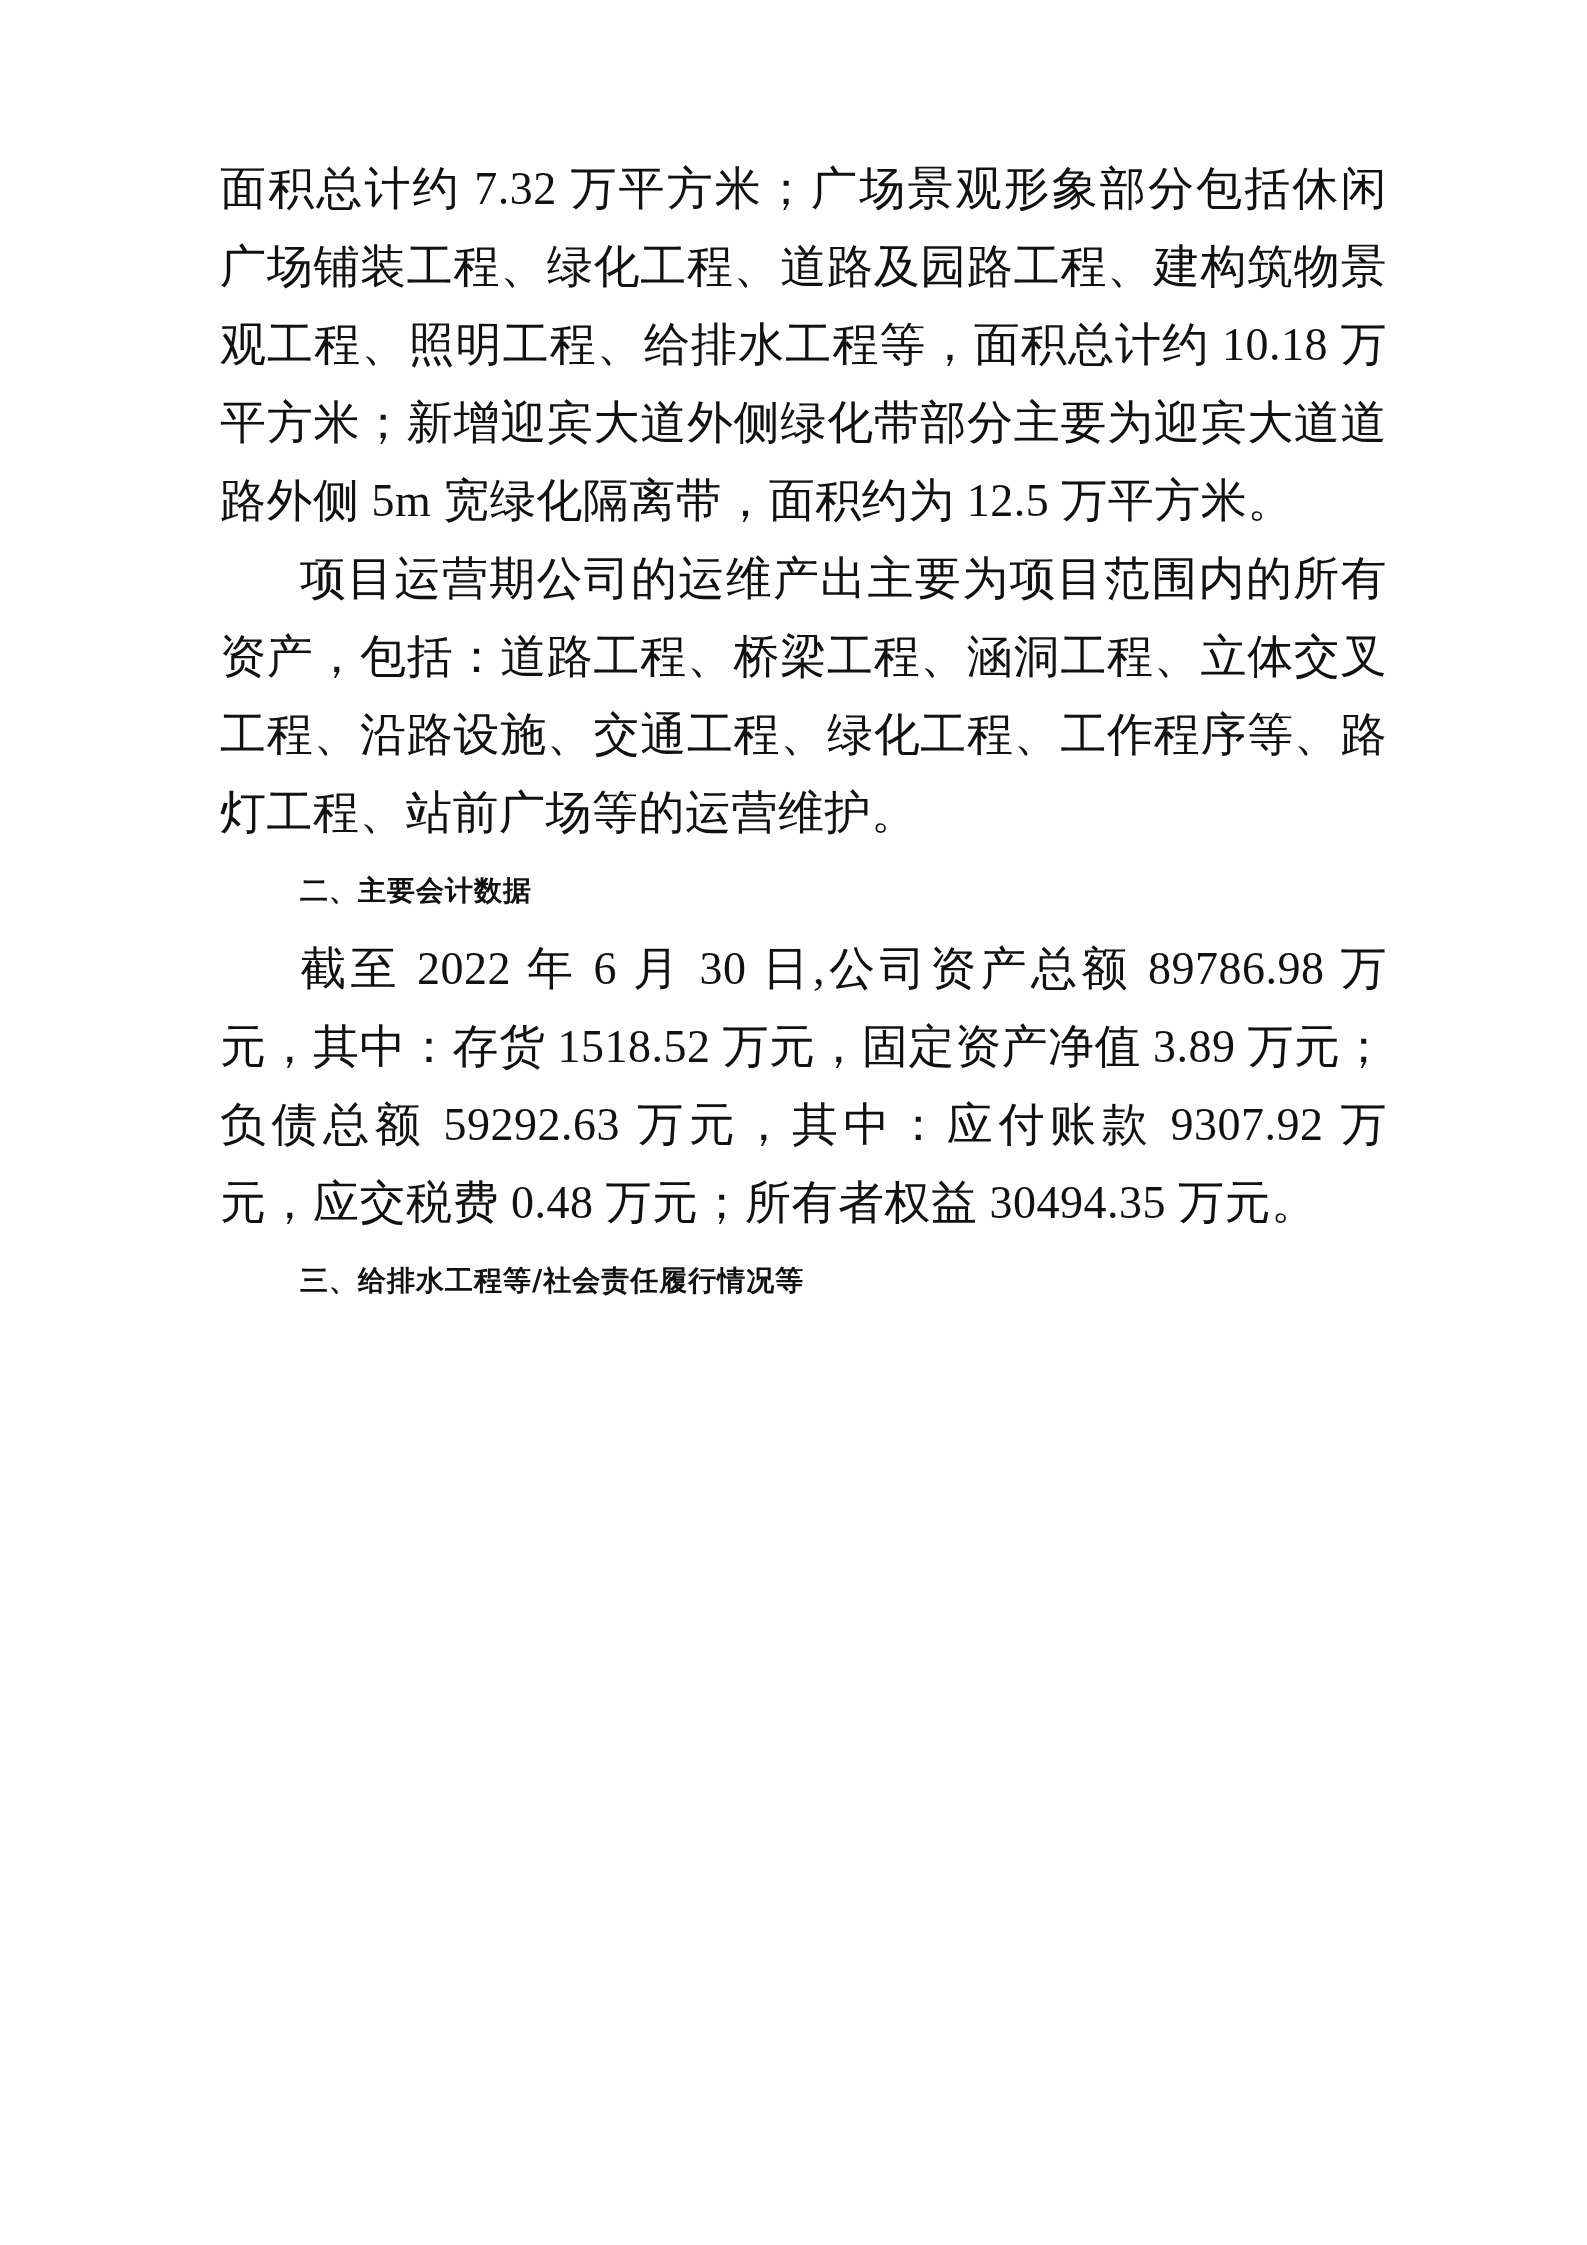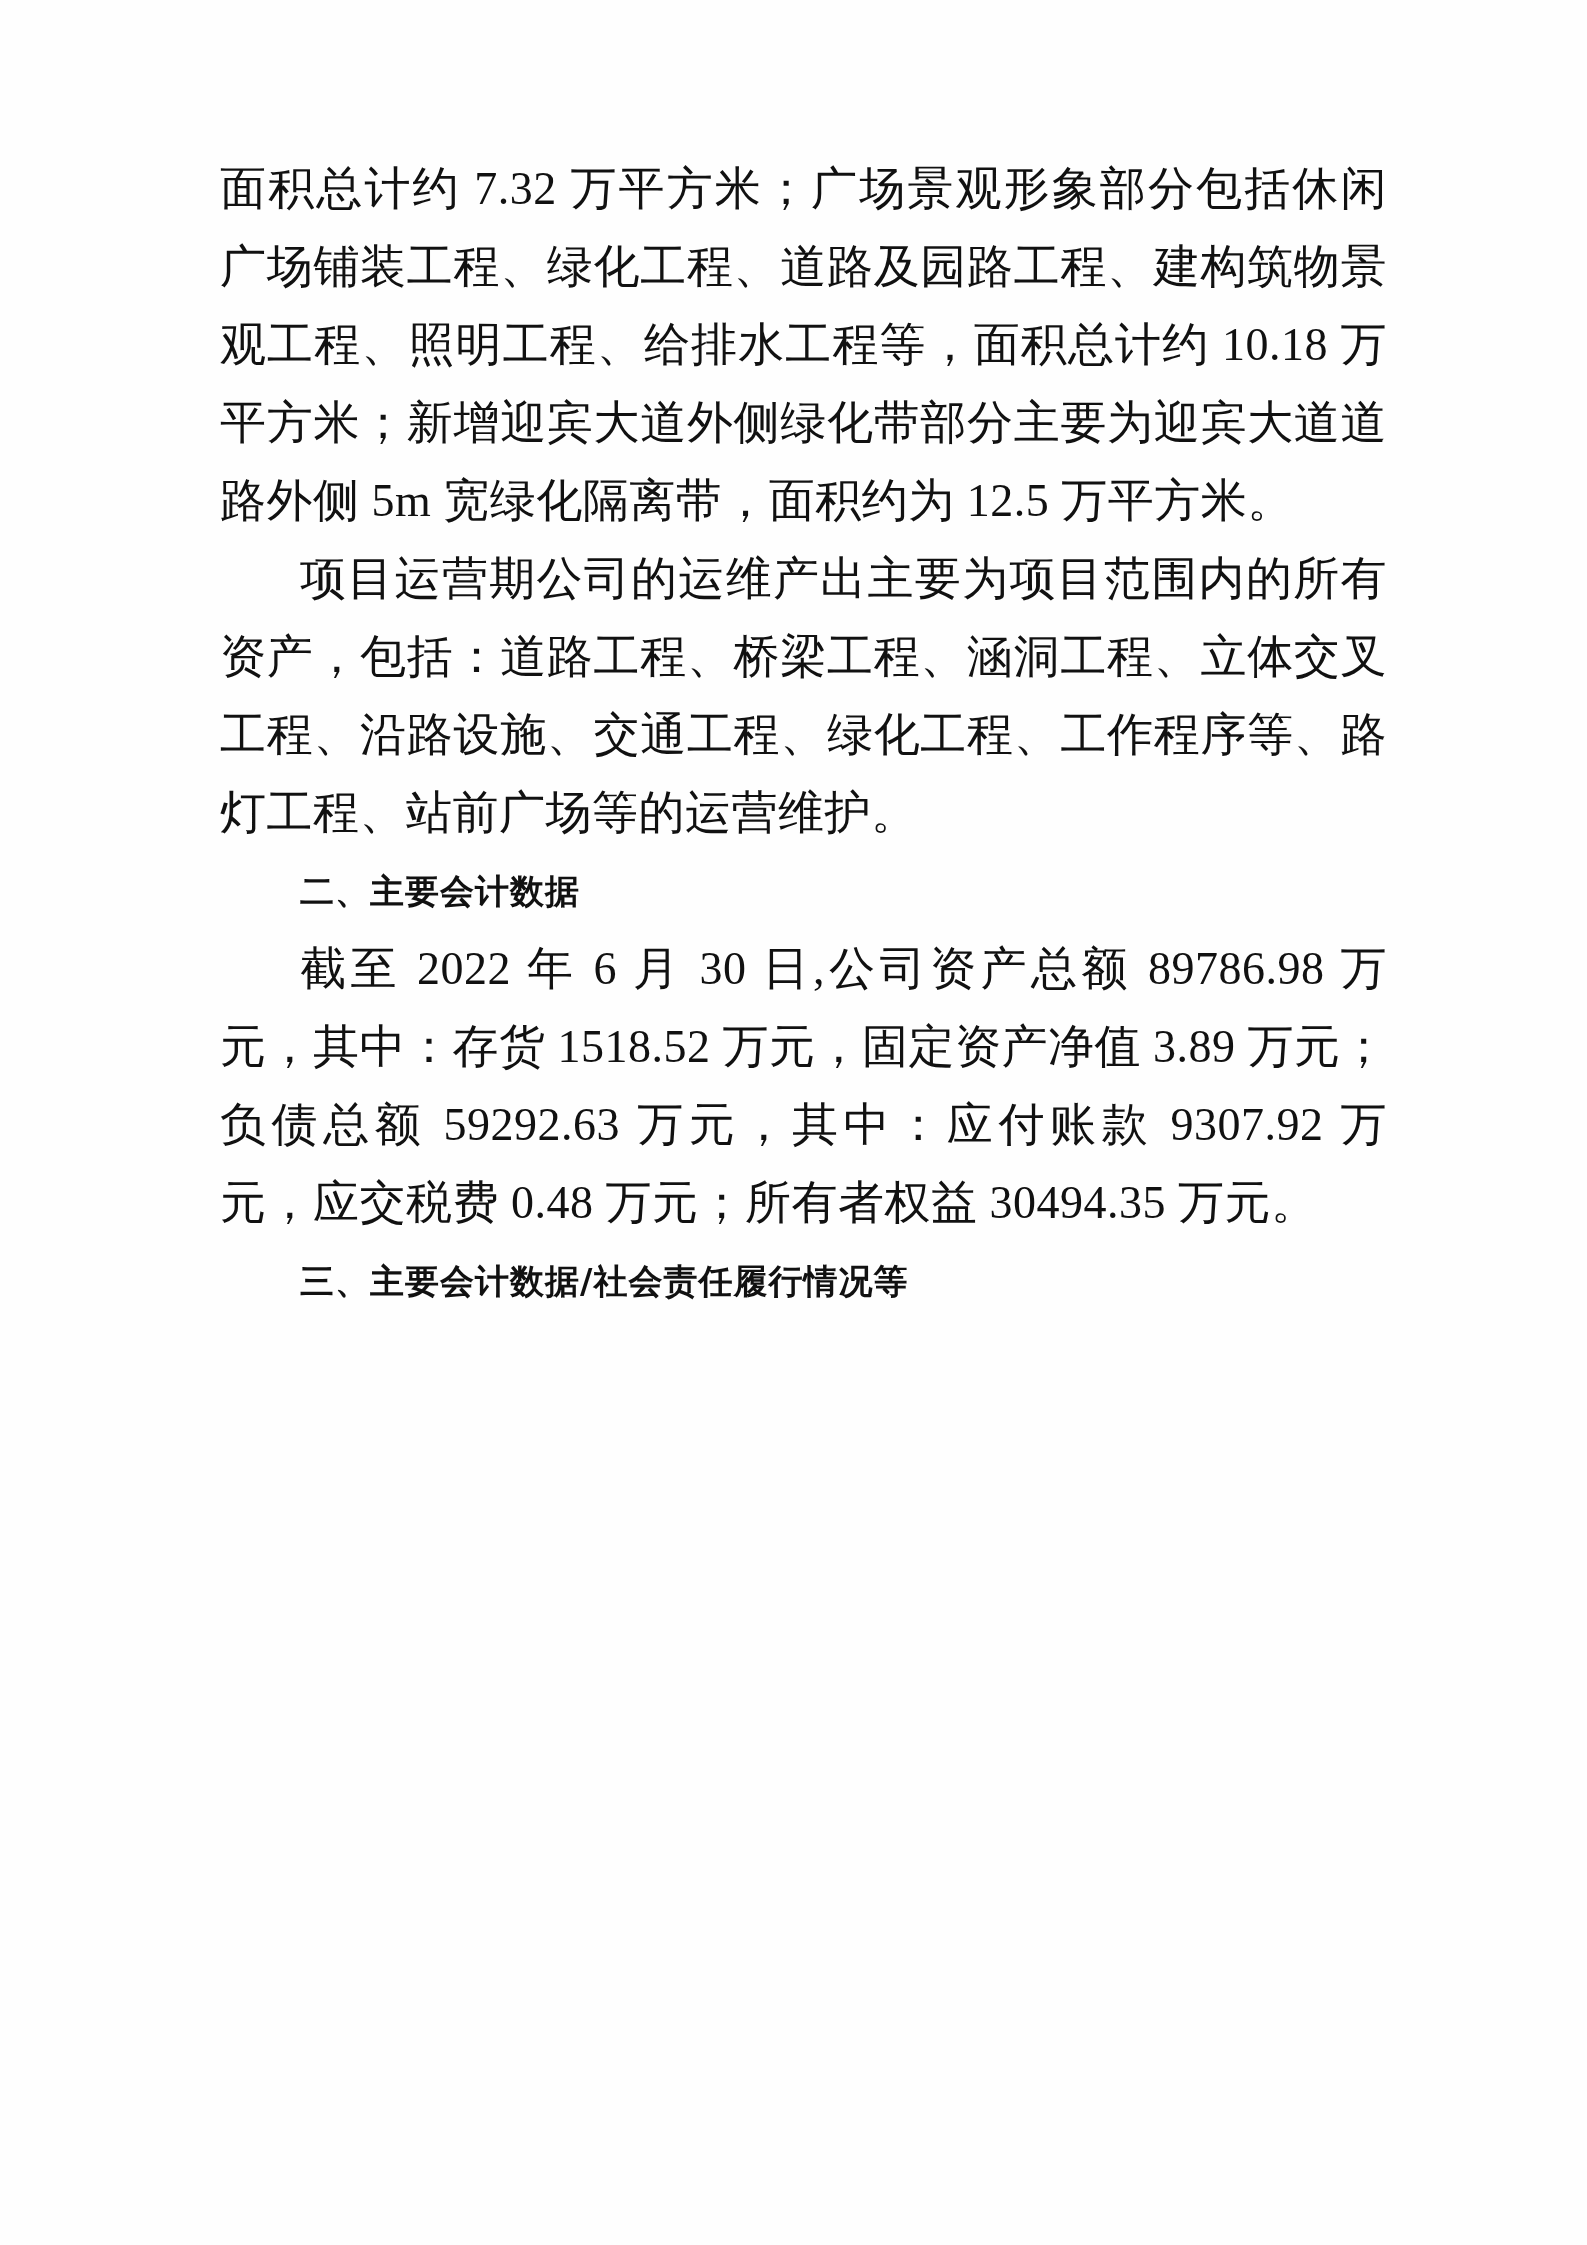--- a/index.html
+++ b/index.html
@@ -29,21 +29,21 @@
     text-justify: inter-ideograph;
     letter-spacing: 0.5px;
     text-indent: 0;
     white-space: normal;
   }
   p.indent {
     text-indent: 80px;
   }
   h2.heading {
     margin: 0;
-    font-size: 34px;
+    font-size: 28px;
     line-height: 78px;
     font-weight: bold;
     font-family: "DejaVu Sans", "Liberation Sans", sans-serif;
     text-indent: 80px;
     letter-spacing: 1px;
   }
 </style>
 </head>
 <body>
 
@@ -51,18 +51,18 @@
   <div class="doc-body">
 
     <p class="para">面积总计约 7.32 万平方米；广场景观形象部分包括休闲广场铺装工程、绿化工程、道路及园路工程、建构筑物景观工程、照明工程、给排水工程等，面积总计约 10.18 万平方米；新增迎宾大道外侧绿化带部分主要为迎宾大道道路外侧 5m 宽绿化隔离带，面积约为 12.5 万平方米。</p>
 
     <p class="para indent">项目运营期公司的运维产出主要为项目范围内的所有资产，包括：道路工程、桥梁工程、涵洞工程、立体交叉工程、沿路设施、交通工程、绿化工程、工作程序等、路灯工程、站前广场等的运营维护。</p>
 
     <h2 class="heading">二、主要会计数据</h2>
 
     <p class="para indent">截至 2022 年 6 月 30 日,公司资产总额 89786.98 万元，其中：存货 1518.52 万元，固定资产净值 3.89 万元；负债总额 59292.63 万元，其中：应付账款 9307.92 万元，应交税费 0.48 万元；所有者权益 30494.35 万元。</p>
 
-    <h2 class="heading">三、主要会计数据/社会责任履行情况等</h2>
+    <h2 class="heading">三、给排水工程等/社会责任履行情况等</h2>
 
 
 
   </div>
 </div>
 
 </body></html>

